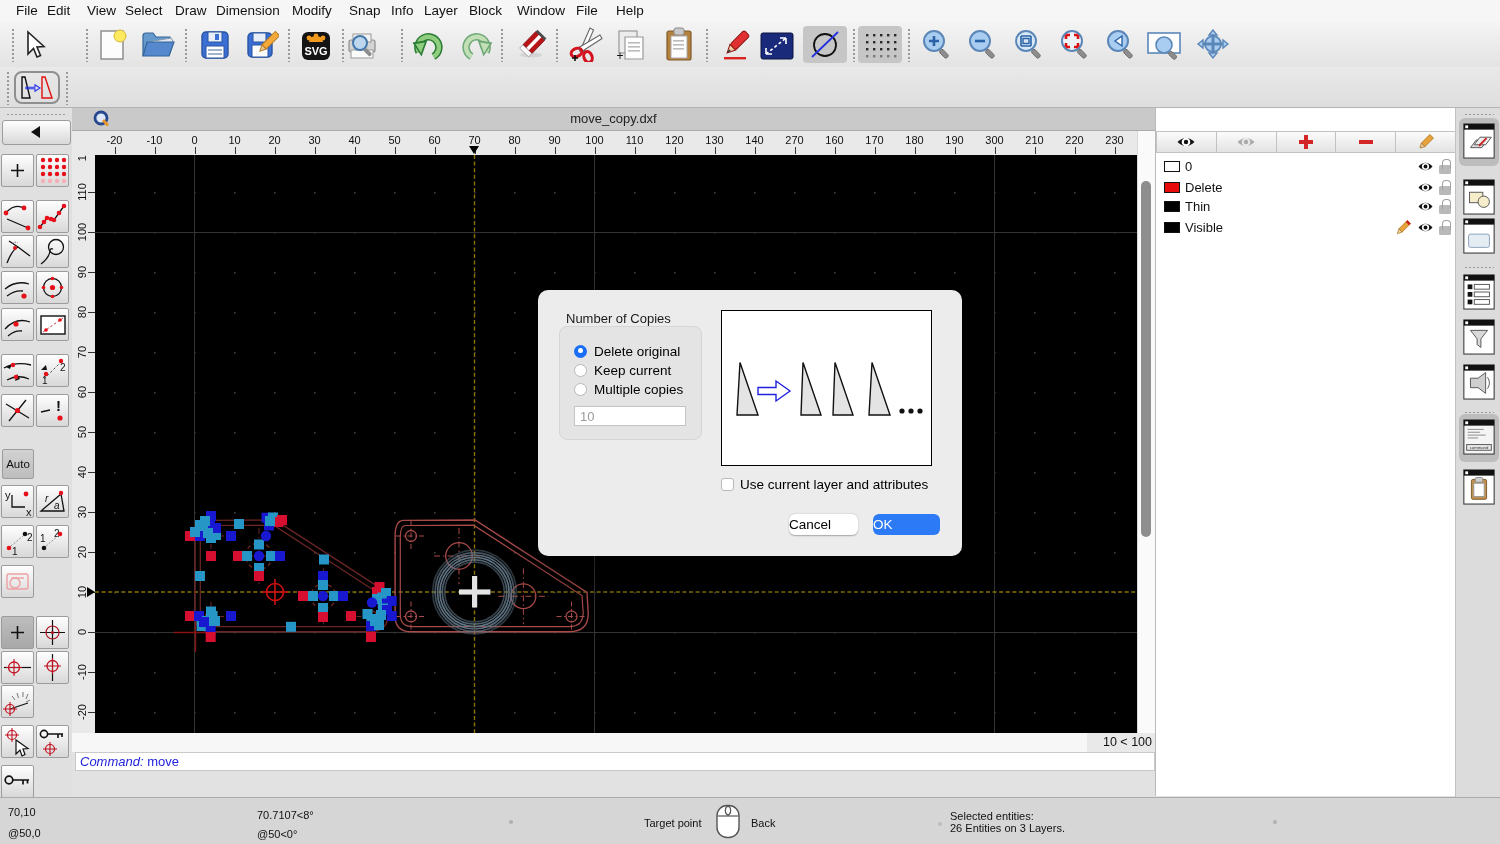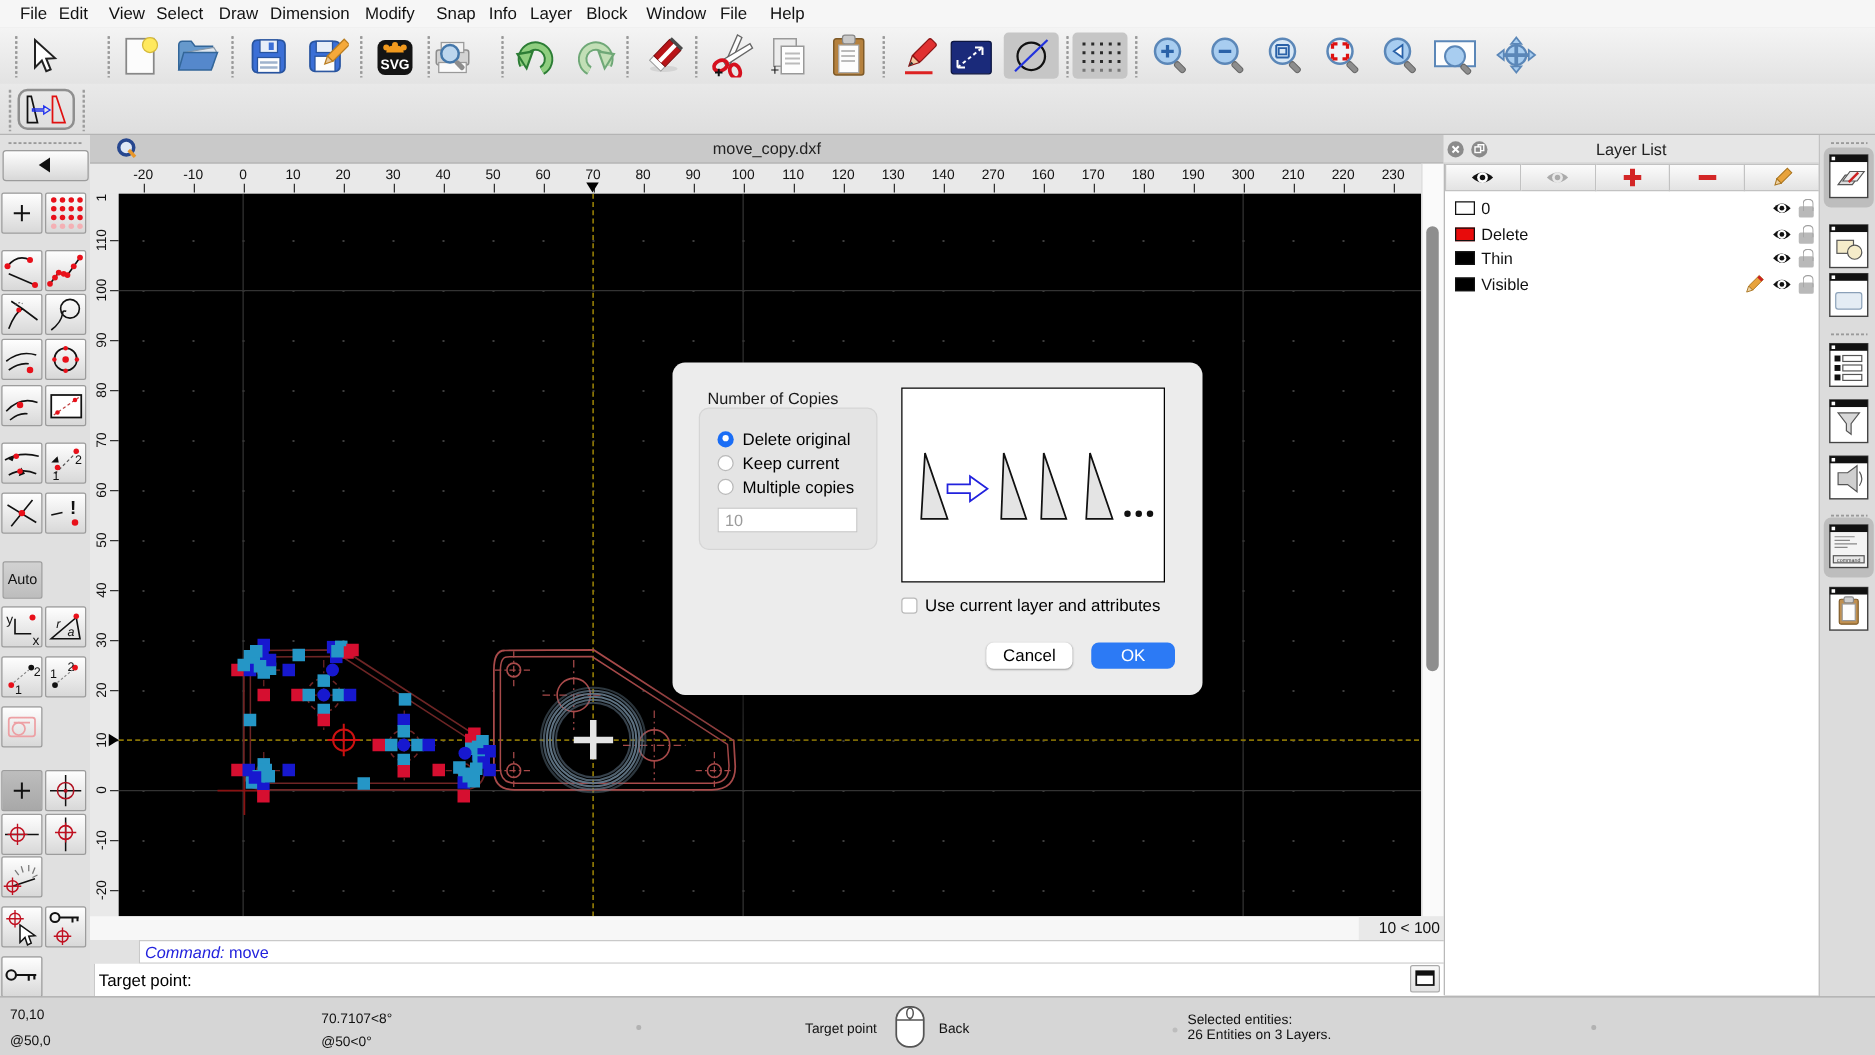--- a/index.html
+++ b/index.html
@@ -25,37 +25,37 @@
 .rlabel { position:absolute; font-size:11px; color:#111; }
 .rtick { position:absolute; background:#333; }
 
 #canvas { left:95px; top:155px; width:1042px; height:578px; background:#000; }
 
 #vsb { left:1137px; top:131px; width:18px; height:602px; background:#fafafa; border-left:1px solid #d8d8d8; }
 #vsbthumb { left:1141px; top:181px; width:10px; height:356px; background:#8e8e8e; border-radius:5px; }
 #hsb { left:72px; top:733px; width:1083px; height:19px; background:#f7f7f7; }
 #gridlabel { left:1087px; top:733px; width:68px; height:19px; background:#e9e9e9; font-size:12.5px; color:#111; text-align:right; padding:2px 3px 0 0; }
 
-#cmdhist { left:75px; top:752px; width:1080px; height:19px; background:#fff; border:1px solid #c9c9c9; font-size:13px;margin-left:36px; }
+#cmdhist { left:75px; top:752px; width:1080px; height:19px; background:#fff; border:1px solid #c9c9c9; font-size:13px; }
 #cmdrow { left:75px; top:771px; width:1080px; height:26px; background:#fff; border-left:1px solid #c9c9c9; font-size:13.5px; color:#000; }
 
 #lpanel { left:1155px; top:108px; width:300px; height:688px; background:#fff; border-left:1px solid #b9b9b9; }
 #lphead { left:1155px; top:108px; width:300px; height:23px; background:#e6e6e6; border-bottom:1px solid #cfcfcf; }
 #dock { left:1455px; top:108px; width:45px; height:736px; background:#dcdcdc; border-left:1px solid #c2c2c2; }
 .dockbtn { position:absolute; width:34px; height:36px; }
 
 #statusbar { left:0; top:797px; width:1500px; height:47px; background:#d6d6d6; border-top:1px solid #ababab; font-size:11px; color:#111; }
 
 #dialog { left:538px; top:290px; width:424px; height:266px; background:#ececec; border-radius:10px; box-shadow:0 18px 45px rgba(0,0,0,0.45), 0 0 1px rgba(0,0,0,0.4); }
 #dlg-group { left:21px; top:36px; width:143px; height:114px; background:#e4e4e4; border:1px solid #d5d5d5; border-radius:8px; }
 .radio { position:absolute; width:13px; height:13px; border-radius:50%; }
 .radio.off { background:#fff; border:1px solid #b9b9b9; }
 .radio.on { background:#1a6df5; }
 #dlg-preview { left:183px; top:20px; width:211px; height:156px; background:#fff; border:1.5px solid #000; }
-.btn { position:absolute; height:21px; border-radius:6px; font-size:13.5px; text-align:center; line-height:21px; }
+.btn { position:absolute; height:21px; border-radius:6px; font-size:13.5px; line-height:21px; }
 .lpb { flex:1; background:linear-gradient(#fbfbfb,#e3e3e3); border:1px solid #c2c2c2; border-left:none; display:flex; align-items:center; justify-content:center; }
 .lpb:first-child { border-left:1px solid #c2c2c2; }
 .lrow { position:absolute; left:0; width:300px; height:20px; font-size:13px; color:#111; }
 .sw { position:absolute; left:8px; top:4px; width:16px; height:11px; border:1px solid #111; }
 .lname { position:absolute; left:29px; top:2px; }
 .llock { position:absolute; left:283px; top:2px; width:12px; height:15px; }
 .llock:before { content:""; position:absolute; left:0; top:6px; width:12px; height:9px; background:#b9b9b9; border-radius:1.5px; }
 .llock:after { content:""; position:absolute; left:2.5px; top:0px; width:7px; height:9px; border:1.8px solid #a0a0a0; border-bottom:none; border-radius:4px 4px 0 0; }
 </style>
 </head>
@@ -716,27 +716,20 @@
     </div>
 
 <div class="abs" id="vsb"></div>
 <div class="abs" id="vsbthumb"></div>
 <div class="abs" id="hsb"></div>
 <div class="abs" id="gridlabel">10 &lt; 100</div>
 
 <div class="abs" id="cmdhist">
       <span style="position:absolute;left:4px;top:1px;color:#2222dd"><i>Command:</i> move</span>
     </div>
-<div class="abs" id="cmdrow">
-      <span style="position:absolute;left:3px;top:6px;">Target point:</span>
-<div style="position:absolute;left:1052px;top:1px;width:24px;height:22px;background:linear-gradient(#fafafa,#e2e2e2);border:1px solid #aaa;border-radius:2px"><svg width="22" height="20" viewBox="0 0 22 20">
-          <rect x="4" y="4" width="14" height="11" fill="#fff" stroke="#111" stroke-width="1.4"></rect>
-          <rect x="4" y="4" width="14" height="3.5" fill="#111"></rect>
-        </svg></div>
-</div>
 
 <div class="abs" id="lpanel">
 <div style="position:absolute;left:0;top:23px;width:300px;height:22px;display:flex">
 <div class="lpb">
           <svg width="20" height="14" viewBox="0 0 20 14">
             <path d="M1.5 7 Q10 -1 18.5 7 Q10 15 1.5 7 Z" fill="#111"></path>
             <circle cx="10" cy="7" r="4.3" fill="#fff"></circle>
             <circle cx="10" cy="7" r="2.2" fill="#111"></circle>
           </svg>
         </div>
@@ -806,30 +799,20 @@
             <path d="M6.7 12.5 L11.3 12.5 L9 17 Z" fill="#efd3a4" stroke="#a9741e" stroke-width="0.7"></path>
           </g>
         </svg>
         <svg style="position:absolute;left:261px;top:3px" width="17" height="13" viewBox="0 0 17 13">
           <path d="M1.5 6.5 Q8.5 -1 15.5 6.5 Q8.5 14 1.5 6.5 Z" fill="#111"></path>
           <circle cx="8.5" cy="6.5" r="3.6" fill="#fff"></circle>
           <circle cx="8.5" cy="6.5" r="1.9" fill="#111"></circle>
         </svg>
         <span class="llock"></span>
       </div>
-</div>
-<div class="abs" id="lphead">
-<div style="position:absolute;left:3px;top:5px;width:13px;height:13px;border-radius:50%;background:#8b8b8b"><svg width="13" height="13" viewBox="0 0 13 13">
-          <path d="M4 4 L9 9 M9 4 L4 9" stroke="#fff" stroke-width="1.6"></path>
-        </svg></div>
-<div style="position:absolute;left:22px;top:5px;width:13px;height:13px;border-radius:50%;background:#8b8b8b"><svg width="13" height="13" viewBox="0 0 13 13">
-          <rect x="3" y="4.5" width="4.5" height="4.5" fill="none" stroke="#fff" stroke-width="1.1"></rect>
-          <path d="M5.5 4.5 V2.8 H10 V7.5 H7.8" fill="none" stroke="#fff" stroke-width="1.1"></path>
-        </svg></div>
-<div style="position:absolute;left:0;top:4px;width:300px;text-align:center;font-size:13px;color:#222">Layer List</div>
 </div>
 <div class="abs" id="dock">
 <div style="position:absolute;left:8px;top:5px;width:30px;height:3px;background-image:radial-gradient(circle,#9a9a9a 0.9px,transparent 1.1px);background-size:4px 3px"></div>
 <div style="position:absolute;left:3px;top:10px;width:40px;height:48px;background:#bdbdbd;border-radius:6px"></div>
 <svg class="dockbtn" style="left:6px;top:15px" width="34" height="38" viewBox="0 0 34 38">
         <rect x="1" y="1" width="32" height="36" fill="#fff" stroke="#444" stroke-width="1.2"></rect>
         <rect x="1" y="1" width="32" height="6" fill="#111"></rect>
         <rect x="2.5" y="2.5" width="3" height="3" fill="#fff"></rect>
         <g transform="translate(4,10)">
           <path d="M4 16 L10 8 L22 8 L16 16 Z" fill="#ddd" stroke="#555"></path>

